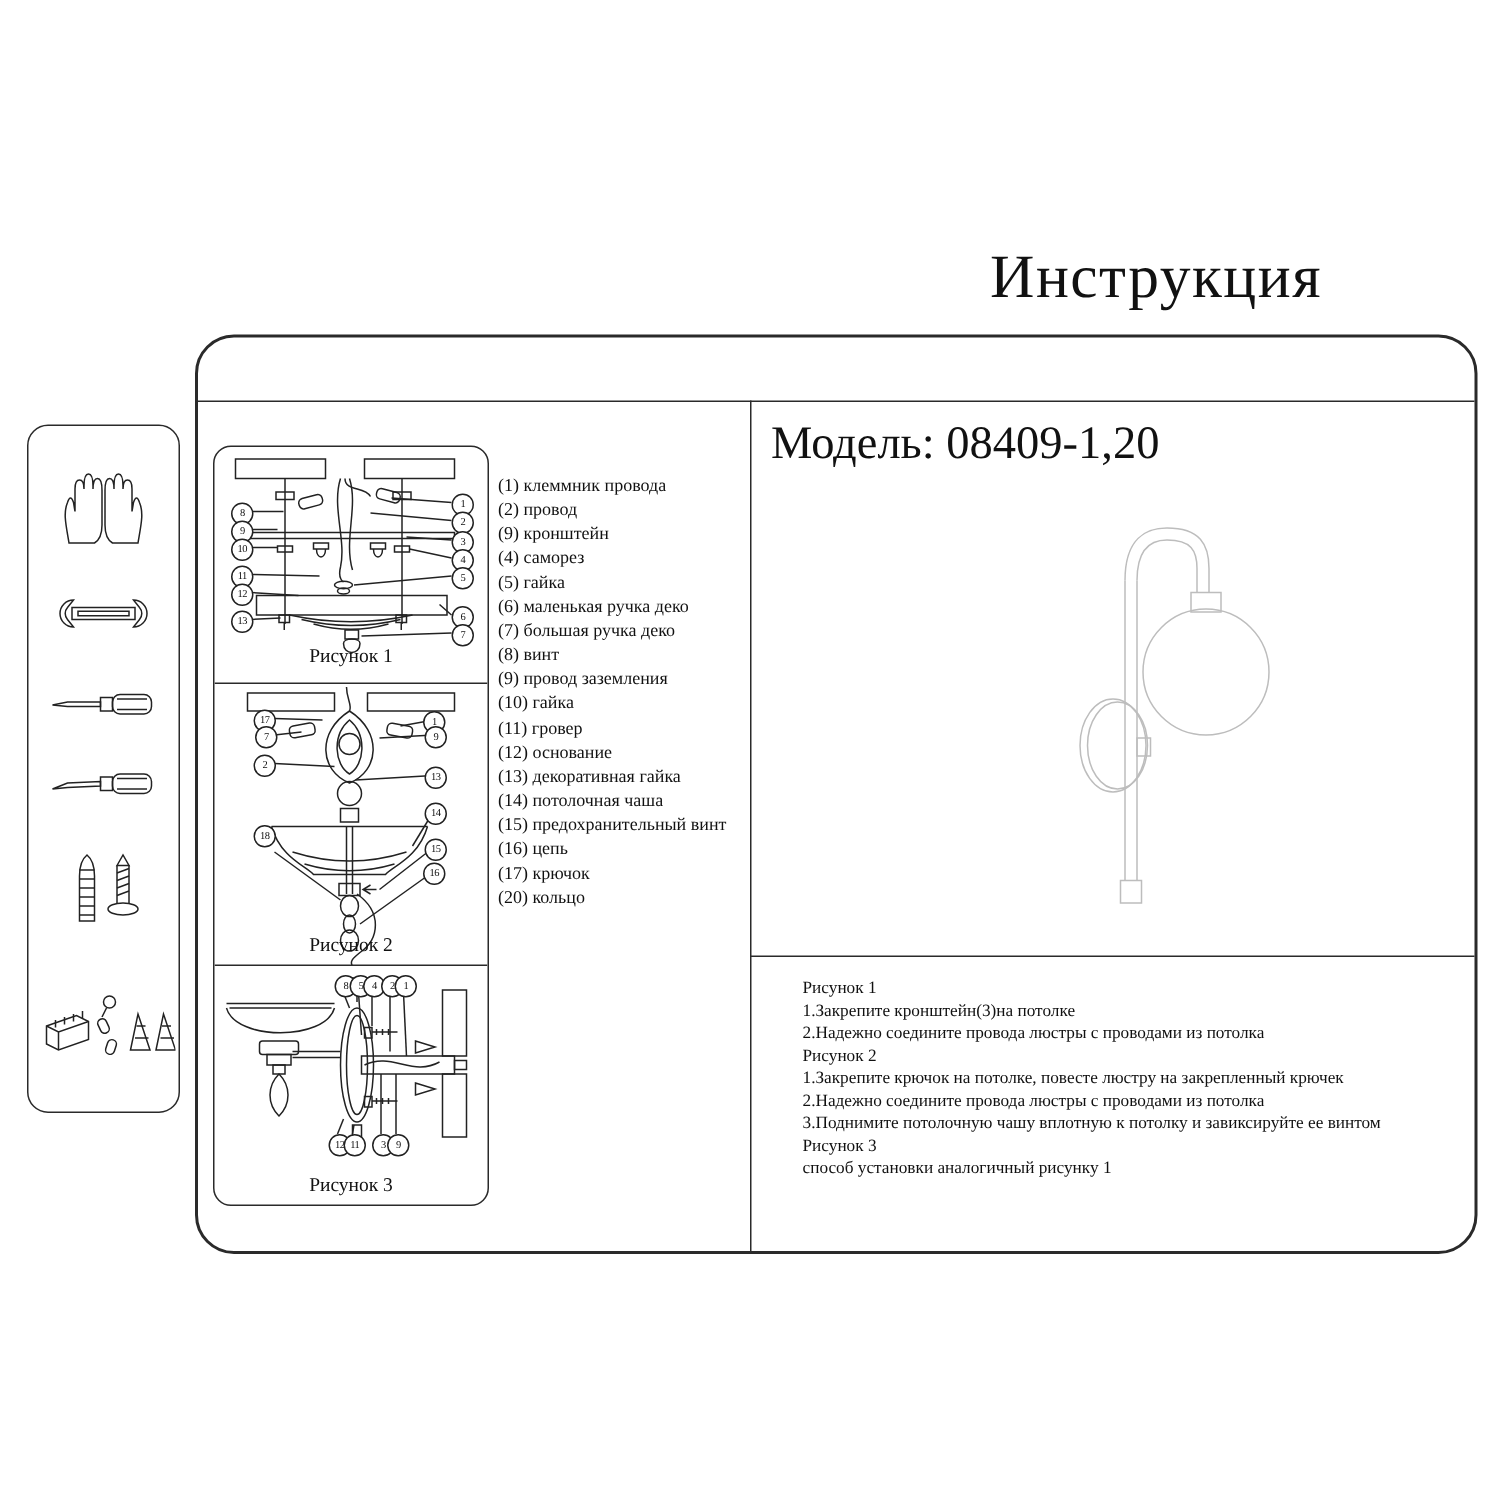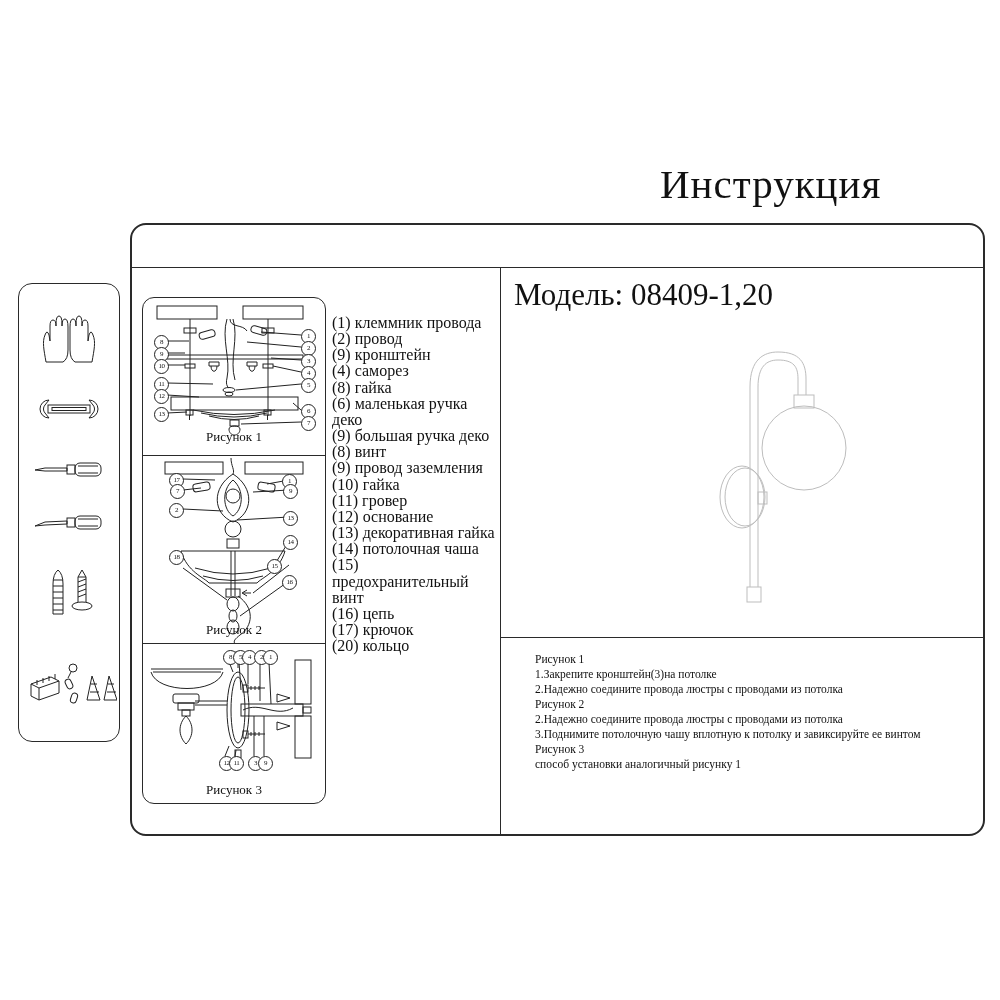--- a/index.html
+++ b/index.html
@@ -1,37 +1,37 @@
 <!DOCTYPE html>
 <html><head>
 <meta charset="utf-8">
 <style>
   html,body{margin:0;padding:0;background:#fff;}
   .page{position:relative;width:1000px;height:1000px;background:#fff;overflow:hidden;
         font-family:"Liberation Serif",serif;color:#111;}
   .title{position:absolute;left:660px;top:160px;font-size:41px;letter-spacing:1px;}
   .main-box{position:absolute;left:130px;top:223px;width:851px;height:609px;
-            border:2px solid #2a2a2a;border-radius:16px;}
+            border:2px solid #2a2a2a;border-radius:26px;}
   .hline-top{position:absolute;left:0;top:42px;width:100%;border-top:1.6px solid #2a2a2a;}
   .vdiv{position:absolute;left:368px;top:42px;height:567px;border-left:1.6px solid #2a2a2a;}
   .hdiv-right{position:absolute;left:368px;top:412px;width:483px;border-top:1.6px solid #2a2a2a;}
   .model{position:absolute;left:382px;top:52px;font-size:31px;}
   .figs-panel{position:absolute;left:10px;top:72px;width:182px;height:505px;
               border:1.6px solid #2a2a2a;border-radius:12px;overflow:hidden;background:#fff;}
   .fig-sec{position:absolute;left:0;width:182px;}
   .fig-sec svg{position:absolute;left:0;top:0;}
   #sec1{top:0;height:157px;}
   #sec2{top:157px;height:188px;border-top:1.4px solid #2a2a2a;}
   #sec3{top:345px;height:160px;border-top:1.4px solid #2a2a2a;}
   .fig-cap{position:absolute;left:0;right:0;text-align:center;font-size:13px;}
   .co{position:absolute;width:13px;height:13px;border:1px solid #222;border-radius:50%;
       background:#fff;font-size:7px;line-height:12px;text-align:center;letter-spacing:-0.4px;
       font-family:"Liberation Serif",serif;}
   .parts{position:absolute;left:200px;top:90px;width:166px;}
-  .part-item{font-size:16px;line-height:16.15px;}
+  .part-item{font-size:12px;line-height:16.15px;}
   .instr{position:absolute;left:403px;top:427px;width:455px;}
   .instr-line{font-size:11.5px;line-height:15px;}
   .lamp{position:absolute;left:570px;top:122px;width:160px;height:260px;}
   .tools-panel{position:absolute;left:18px;top:283px;width:100px;height:457px;
                border:1.6px solid #2a2a2a;border-radius:14px;}
   .tool{position:absolute;}
   svg.line-art *{stroke:#222;fill:none;stroke-width:1;}
   svg.gray-art *{stroke:#bdbdbd;fill:none;stroke-width:1;}
 </style>
 </head>
@@ -221,21 +221,21 @@
             <line x1="146" y1="125" x2="97" y2="160"></line>
         </svg>
         <span class="co" style="left:26px;top:17px">17</span>
         <span class="co" style="left:27px;top:28px">7</span>
         <span class="co" style="left:26px;top:47px">2</span>
         <span class="co" style="left:26px;top:94px">18</span>
         <span class="co" style="left:139px;top:18px">1</span>
         <span class="co" style="left:140px;top:28px">9</span>
         <span class="co" style="left:140px;top:55px">13</span>
         <span class="co" style="left:140px;top:79px">14</span>
-        <span class="co" style="left:124px;top:103px">15</span>
+        <span class="co" style="left:140px;top:103px">15</span>
         <span class="co" style="left:139px;top:119px">16</span>
         <div class="fig-cap" style="top:166px">Рисунок 2</div>
       </div>
 
       <div class="fig-sec" id="sec3">
         <svg class="line-art" width="182" height="160" viewBox="0 0 182 160">
           <defs>
               <pattern id="h3" patternUnits="userSpaceOnUse" width="5" height="5">
             <path d="M0,5 L5,0" stroke="#333" stroke-width="0.8"></path>
               </pattern>
@@ -287,23 +287,23 @@
         <span class="co" style="left:115px;top:112px">9</span>
         <div class="fig-cap" style="top:138px">Рисунок 3</div>
       </div>
     </div>
 
     <div class="parts">
         <div class="part-item">(1) клеммник провода</div>
         <div class="part-item">(2) провод</div>
         <div class="part-item">(9) кронштейн</div>
         <div class="part-item">(4) саморез</div>
-        <div class="part-item">(8) гайка</div>
+        <div class="part-item">(5) гайка</div>
         <div class="part-item">(6) маленькая ручка деко</div>
-        <div class="part-item">(9) большая ручка деко</div>
+        <div class="part-item">(7) большая ручка деко</div>
         <div class="part-item">(8) винт</div>
         <div class="part-item">(9) провод заземления</div>
         <div class="part-item">(10) гайка</div>
         <div class="part-item">(11) гровер</div>
         <div class="part-item">(12) основание</div>
         <div class="part-item">(13) декоративная гайка</div>
         <div class="part-item">(14) потолочная чаша</div>
         <div class="part-item">(15) предохранительный винт</div>
         <div class="part-item">(16) цепь</div>
         <div class="part-item">(17) крючок</div>
@@ -321,20 +321,21 @@
       <line x1="56" y1="40" x2="56" y2="240"></line>
       <rect x="56" y="145" width="9" height="12"></rect>
       <rect x="45" y="240" width="14" height="15"></rect>
     </svg>
 
     <div class="instr">
         <div class="instr-line">Рисунок 1</div>
         <div class="instr-line">1.Закрепите кронштейн(3)на потолке</div>
         <div class="instr-line">2.Надежно соедините провода люстры с проводами из потолка</div>
         <div class="instr-line">Рисунок 2</div>
+        <div class="instr-line">1.Закрепите крючок на потолке, повесте люстру на закрепленный крючек</div>
         <div class="instr-line">2.Надежно соедините провода люстры с проводами из потолка</div>
         <div class="instr-line">3.Поднимите потолочную чашу вплотную к потолку и завиксируйте ее винтом</div>
         <div class="instr-line">Рисунок 3</div>
         <div class="instr-line">способ установки аналогичный рисунку 1</div>
       </div>
   </div>
 
 </div>
 
 </body></html>

